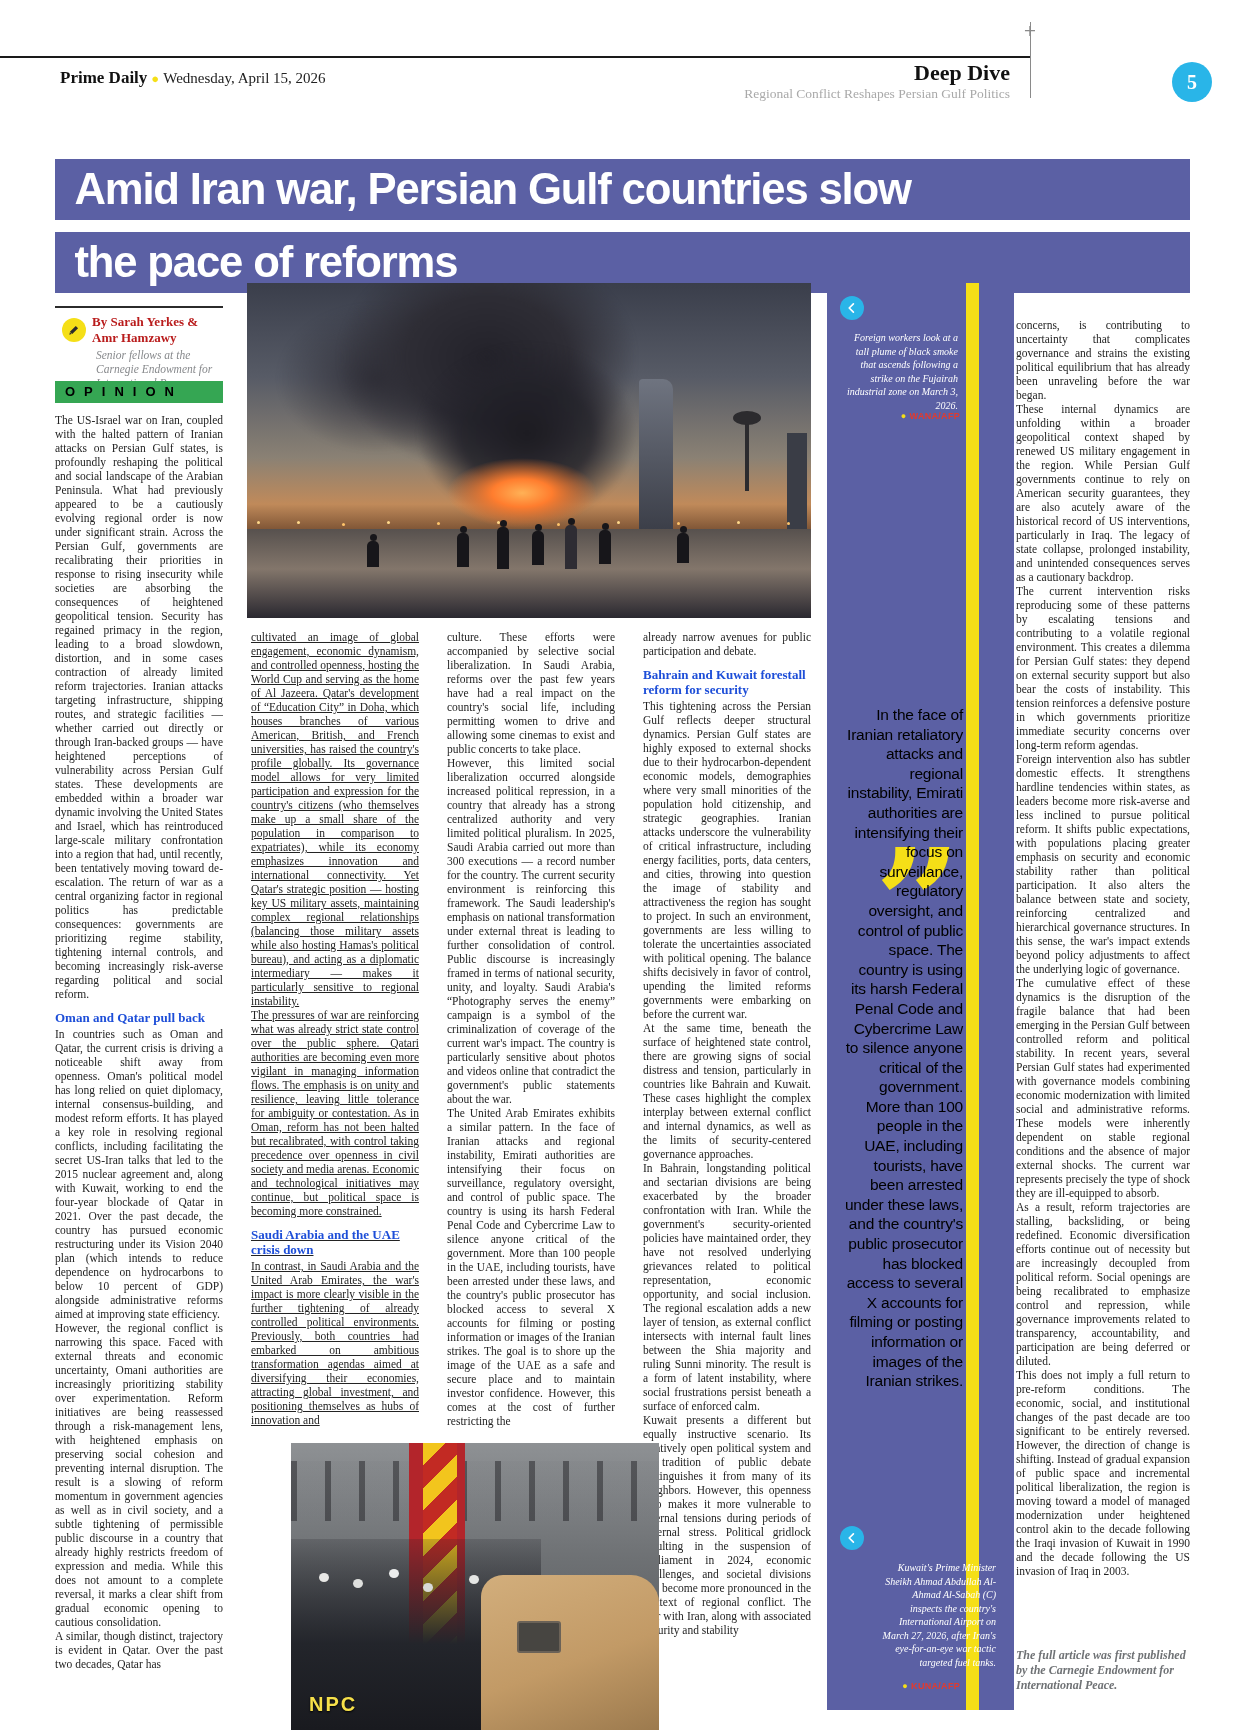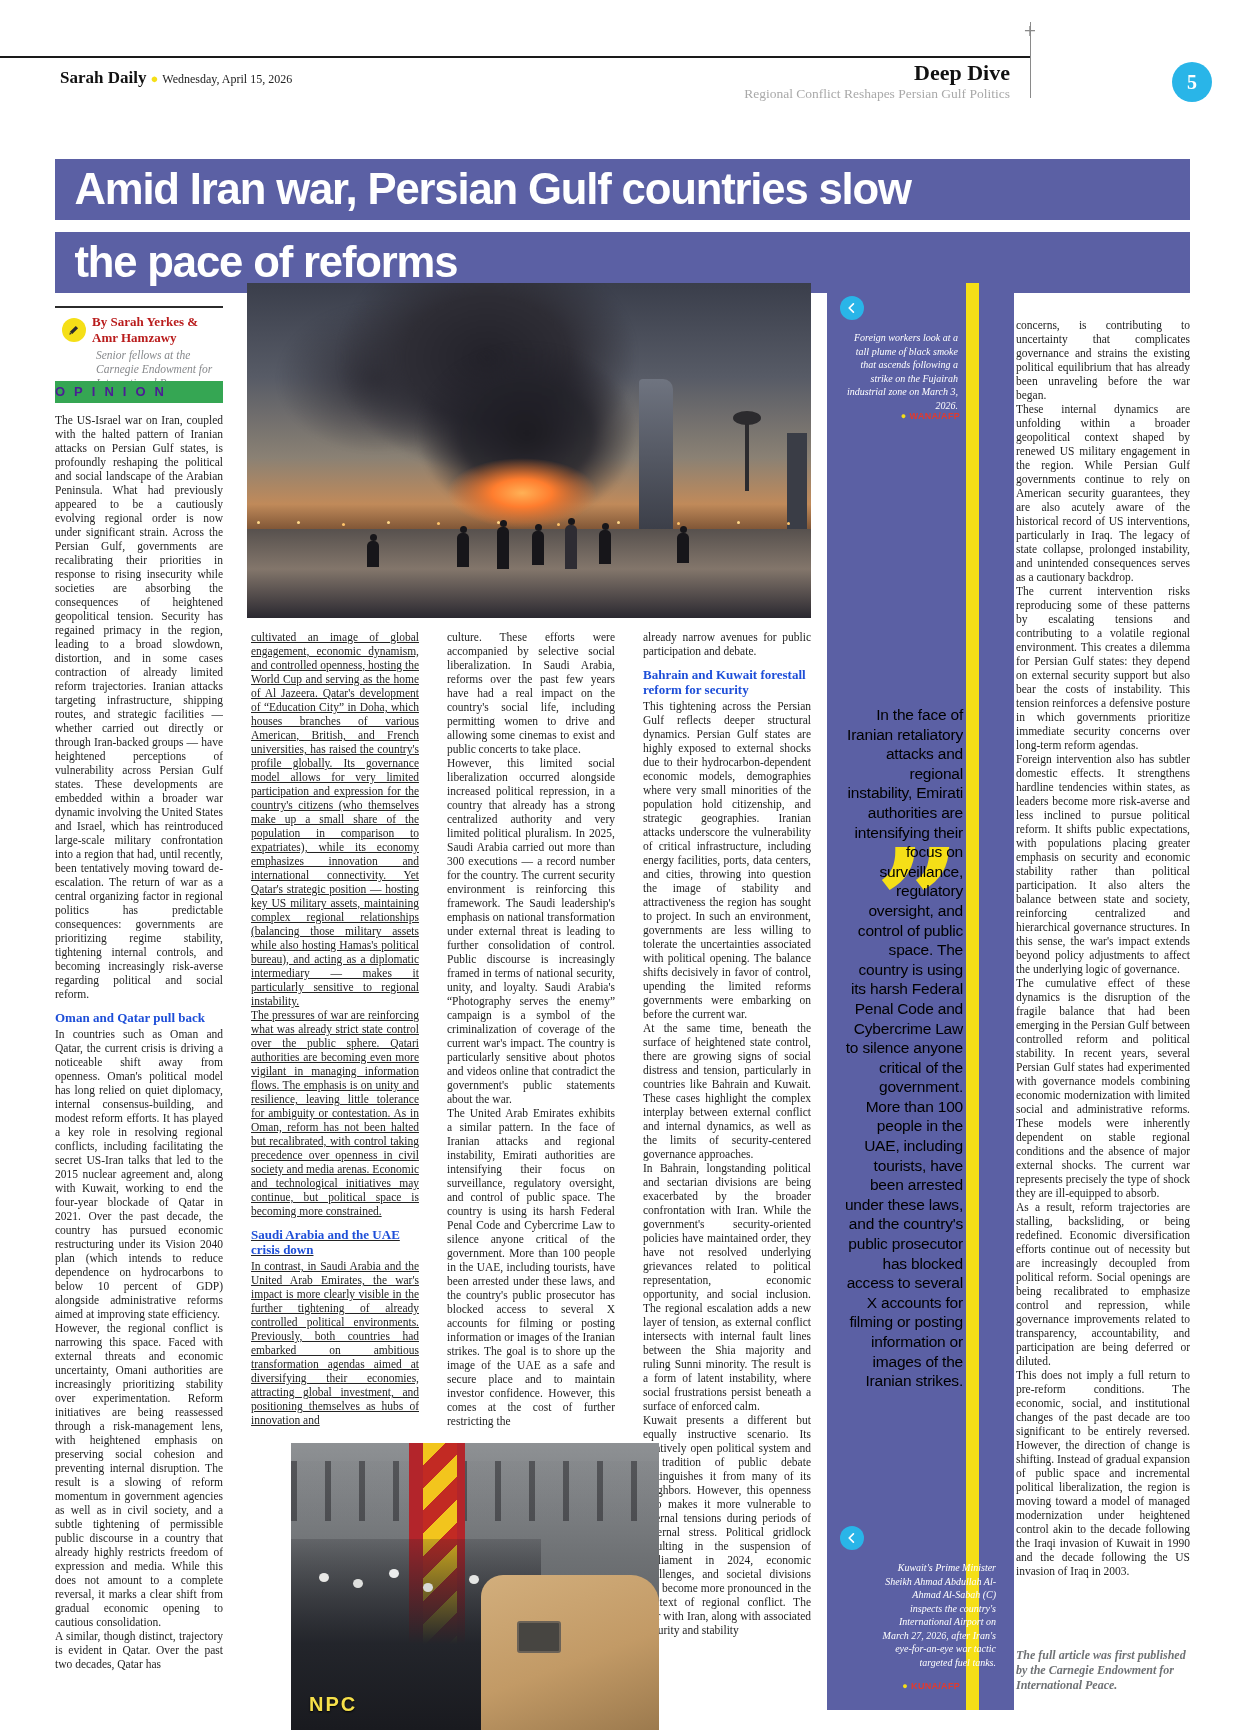--- a/index.html
+++ b/index.html
@@ -8,42 +8,42 @@
     font-family:"Liberation Serif",serif;color:#1f1f1f;overflow:hidden;
   }
   .abs{position:absolute;}
 
   
   .top-rule{left:0;top:56px;width:1030px;height:2px;background:#1a1a1a;}
   .vert-rule{left:1030px;top:22px;width:1px;height:76px;background:#8a8a8a;}
   .crop-mark{left:1016px;top:24px;width:28px;height:14px;color:#8a8a8a;font:400 16px "DejaVu Sans",sans-serif;text-align:center;line-height:14px;}
   .masthead{left:60px;top:68px;font:700 17px "Liberation Serif",serif;color:#111;white-space:nowrap;}
   .masthead .dot{color:#f5df17;font-size:13px;padding:0 4px;}
-  .masthead .date{font-weight:400;font-size:12px;color:#222;text-align:center;}
+  .masthead .date{font-weight:400;font-size:15px;color:#222;text-align:center;}
   .section-name{left:710px;top:60px;width:300px;text-align:right;font:700 22px "Liberation Serif",serif;color:#111;}
   .section-sub{left:610px;top:86px;width:400px;text-align:right;font:400 13.5px "Liberation Serif",serif;color:#a9a9a9;}
   .page-circle{left:1172px;top:62px;width:40px;height:40px;border-radius:50%;background:#29b5e8;
     color:#fff;font:700 20px "Liberation Serif",serif;text-align:center;line-height:40px;}
 
   
   .hbar{left:55px;width:1135px;height:61px;background:#5b60a4;}
   .hbar1{top:159px;} .hbar2{top:232px;}
   .hbar .htext{
     display:block;padding:4px 0 0 20px;color:#fff;white-space:nowrap;
     font:700 45px "Liberation Sans",sans-serif;letter-spacing:-1.2px;transform:scaleX(.97);transform-origin:left;
   }
 
   
   .byline-rule{left:55px;top:306px;width:168px;height:2px;background:#2b2b2b;}
   .pen-badge{left:62px;top:318px;width:24px;height:24px;border-radius:50%;background:#f5df17;}
   .pen-badge svg{display:block;margin:5px auto;}
   .author-names{left:92px;top:314px;width:130px;font:700 13px "Liberation Serif",serif;color:#b91c1c;line-height:16px;}
   .author-role{left:96px;top:348px;width:132px;font:italic 400 11.5px "Liberation Serif",serif;color:#87898c;line-height:14px;}
   .opinion-bar{left:55px;top:381px;width:168px;height:22px;background:#35a653;
-    color:#4c1d95;font:700 13px "Liberation Sans",sans-serif;letter-spacing:9px;line-height:22px;box-sizing:border-box;}
+    color:#000000;font:700 13px "Liberation Sans",sans-serif;letter-spacing:9px;line-height:22px;padding-left:10px;box-sizing:border-box;}
 
   
   .col{overflow:hidden;text-align:justify;font:400 11.5px/14px "Liberation Serif",serif;color:#232323;}
   .col p{margin:0;}
   .col .subhead{margin:9px 0 2px 0;font:700 13px "Liberation Serif",serif;color:#1d4ed8;line-height:15px;text-align:left;}
   .c1{left:55px; top:413px; width:168px;height:1268px;}
   .c2{left:251px;top:630px; width:168px;height:808px;text-decoration:underline;}
   .c3{left:447px;top:630px; width:168px;height:808px;}
   .c4{left:643px;top:630px; width:168px;height:1088px;}
   .c5{left:1016px;top:318px;width:174px;height:1316px;}
@@ -99,21 +99,21 @@
   .npc-text{position:absolute;left:18px;bottom:14px;color:#f6e04a;font:700 20px "Liberation Sans",sans-serif;letter-spacing:2px;text-shadow:0 1px 2px #000;}
 </style>
 </head>
 <body>
 
 <div class="abs top-rule"></div>
 <div class="abs vert-rule"></div>
 <div class="abs crop-mark">+</div>
 
 <div class="abs masthead">
-  <span>Sarah Daily</span><span class="dot">●</span><span class="date">Wednesday, April 15, 2026</span>
+  <span>Prime Daily</span><span class="dot">●</span><span class="date">Wednesday, April 15, 2026</span>
 </div>
 
 <div class="abs section-name">Deep Dive</div>
 <div class="abs section-sub">Regional Conflict Reshapes Persian Gulf Politics</div>
 <div class="abs page-circle">5</div>
 
 <div class="abs hbar hbar1">
   <span class="htext">Amid Iran war, Persian Gulf countries slow</span>
 </div>
 <div class="abs hbar hbar2">

